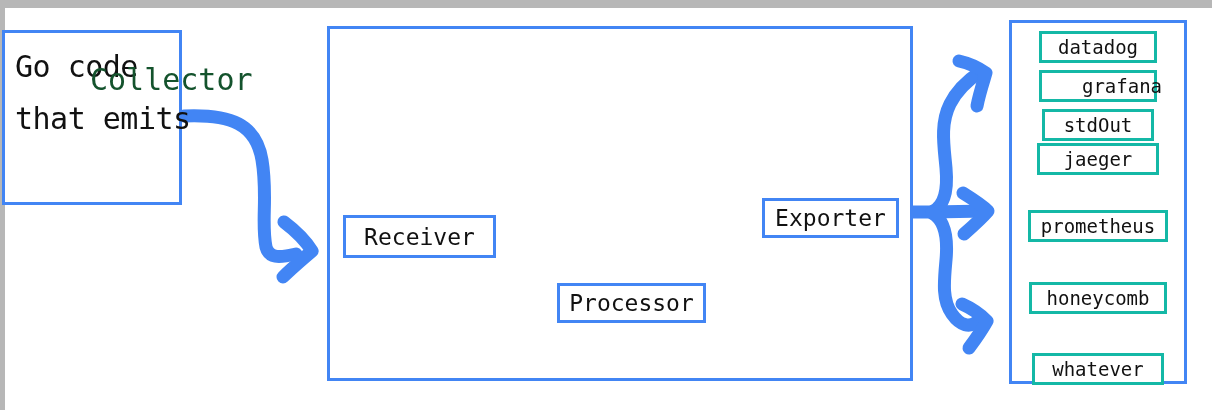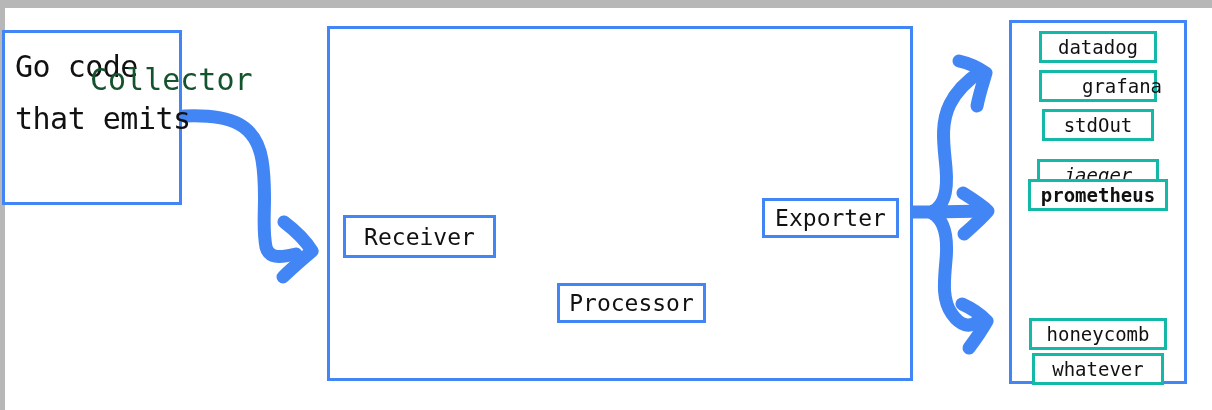--- a/index.html
+++ b/index.html
@@ -171,19 +171,19 @@
   <div id="collector-title">Collector</div>
 
   <div class="box" id="receiver-box">Receiver</div>
   <div class="box" id="processor-box">Processor</div>
   <div class="box" id="exporter-box">Exporter</div>
 
   <div class="box" id="destinations-box">
     <div class="dest" style="top:8px;   width:118px;">datadog</div>
     <div class="dest" style="top:47px;  width:118px;padding-left:48px;">grafana</div>
     <div class="dest" style="top:86px;  width:112px;">stdOut</div>
-    <div class="dest" style="top:136px; width:122px;font-style:italic;">jaeger</div>
-    <div class="dest" style="top:156px; width:140px;font-weight:bold;">prometheus</div>
-    <div class="dest" style="top:259px; width:138px;margin-top:36px;">honeycomb</div>
+    <div class="dest" style="top:120px; width:122px;">jaeger</div>
+    <div class="dest" style="top:187px; width:140px;">prometheus</div>
+    <div class="dest" style="top:259px; width:138px;">honeycomb</div>
     <div class="dest" style="top:302px; width:132px;margin-top:28px;">whatever</div>
   </div>
 
 </div>
 
 </body></html>

